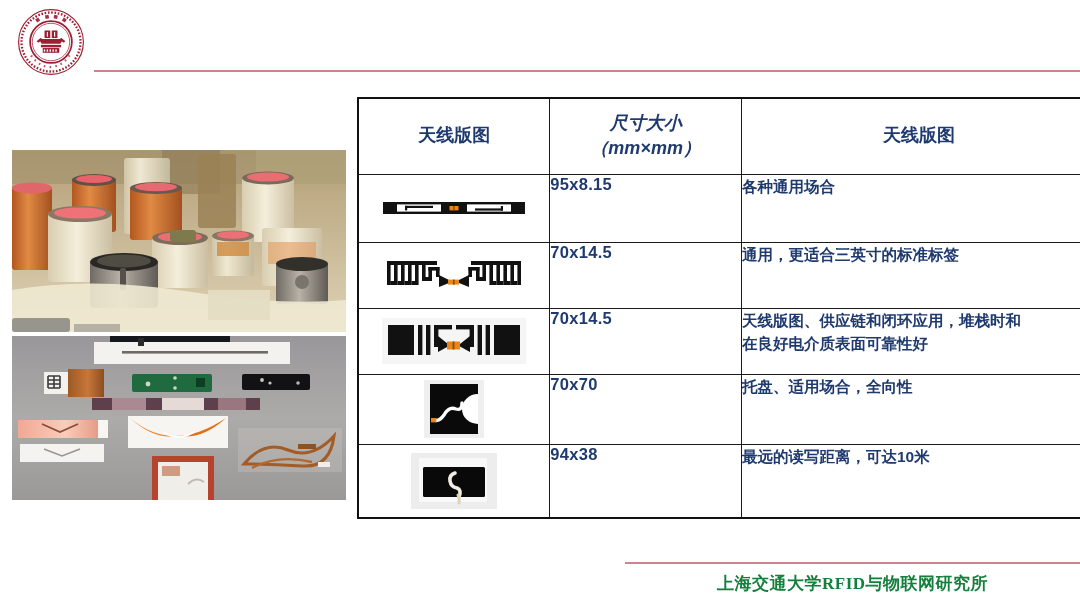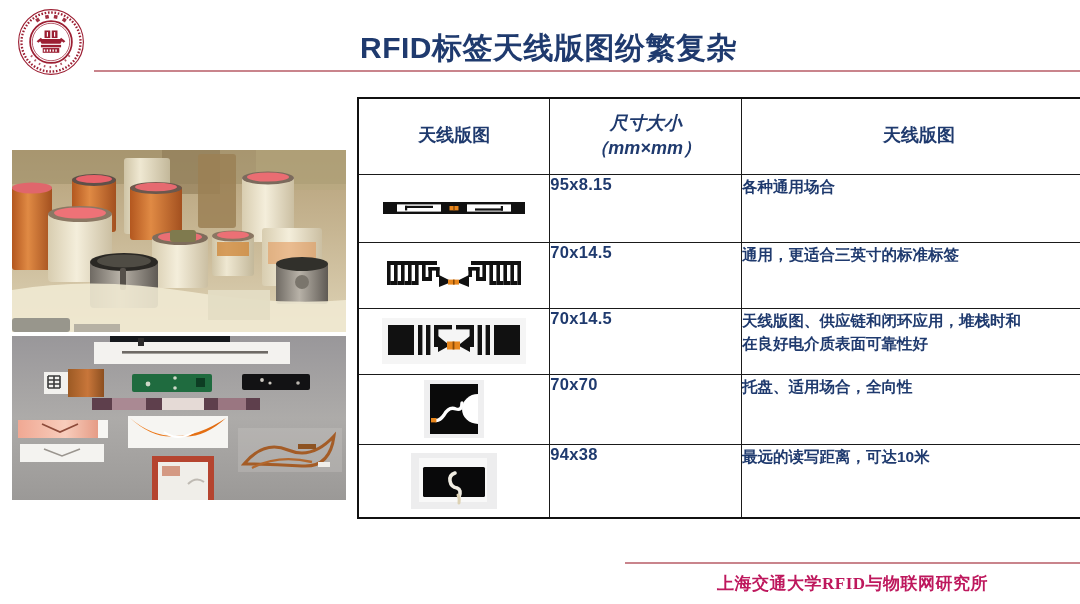--- a/index.html
+++ b/index.html
@@ -134,21 +134,21 @@
   }
   #footer-text {
     position: absolute;
     left: 625px;
     top: 572px;
     width: 455px;
     text-align: center;
     font-family: "Liberation Serif", "DejaVu Serif", serif;
     font-size: 17px;
     font-weight: bold;
-    color: #be185d;
+    color: #15803d;
     letter-spacing: 0.5px;
   }
 </style>
 </head>
 <body>
 
 <div id="slide-header">
 
   <svg id="logo-seal" viewBox="0 0 100 100" aria-hidden="true">
     <circle cx="50" cy="50" r="45" fill="none" stroke="#9c1f33" stroke-width="1.6"></circle>
@@ -185,21 +185,20 @@
       <rect x="33" y="79" width="2.2" height="3" transform="rotate(26 34 80.5)"></rect>
       <rect x="40" y="82" width="2.2" height="3" transform="rotate(14 41 83.5)"></rect>
       <rect x="48" y="83.4" width="2.2" height="3"></rect>
       <rect x="56" y="82" width="2.2" height="3" transform="rotate(-14 57 83.5)"></rect>
       <rect x="63" y="79" width="2.2" height="3" transform="rotate(-26 64 80.5)"></rect>
       <rect x="69" y="74" width="2.2" height="3" transform="rotate(-40 70 75.5)"></rect>
       <rect x="74" y="68" width="2.2" height="3" transform="rotate(-50 75 69.5)"></rect>
     </g>
   </svg>
 
-  <div id="page-title">RFID标签天线版图纷繁复杂</div>
   <div id="header-rule"></div>
 </div>
 
 <div id="photo-top">
   <svg viewBox="0 0 334 182" width="334" height="182" preserveAspectRatio="none" aria-hidden="true">
     <defs>
       <linearGradient id="bgTop" x1="0" y1="0" x2="0" y2="1">
         <stop offset="0%" stop-color="#b5a079"></stop>
         <stop offset="45%" stop-color="#c7b693"></stop>
         <stop offset="100%" stop-color="#ded3b6"></stop>

